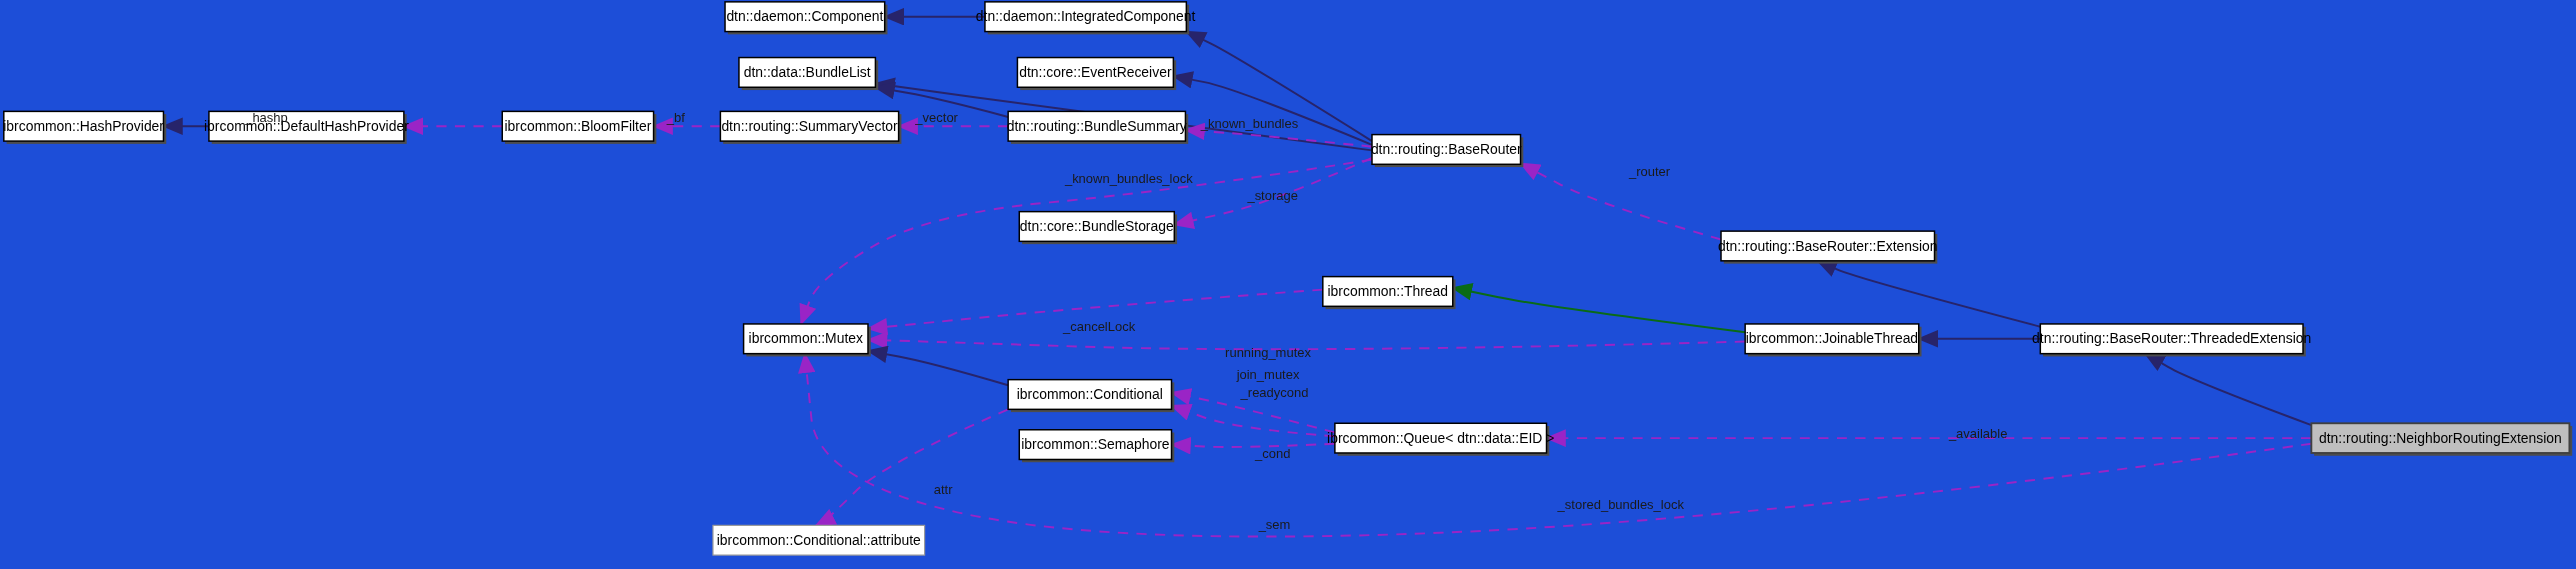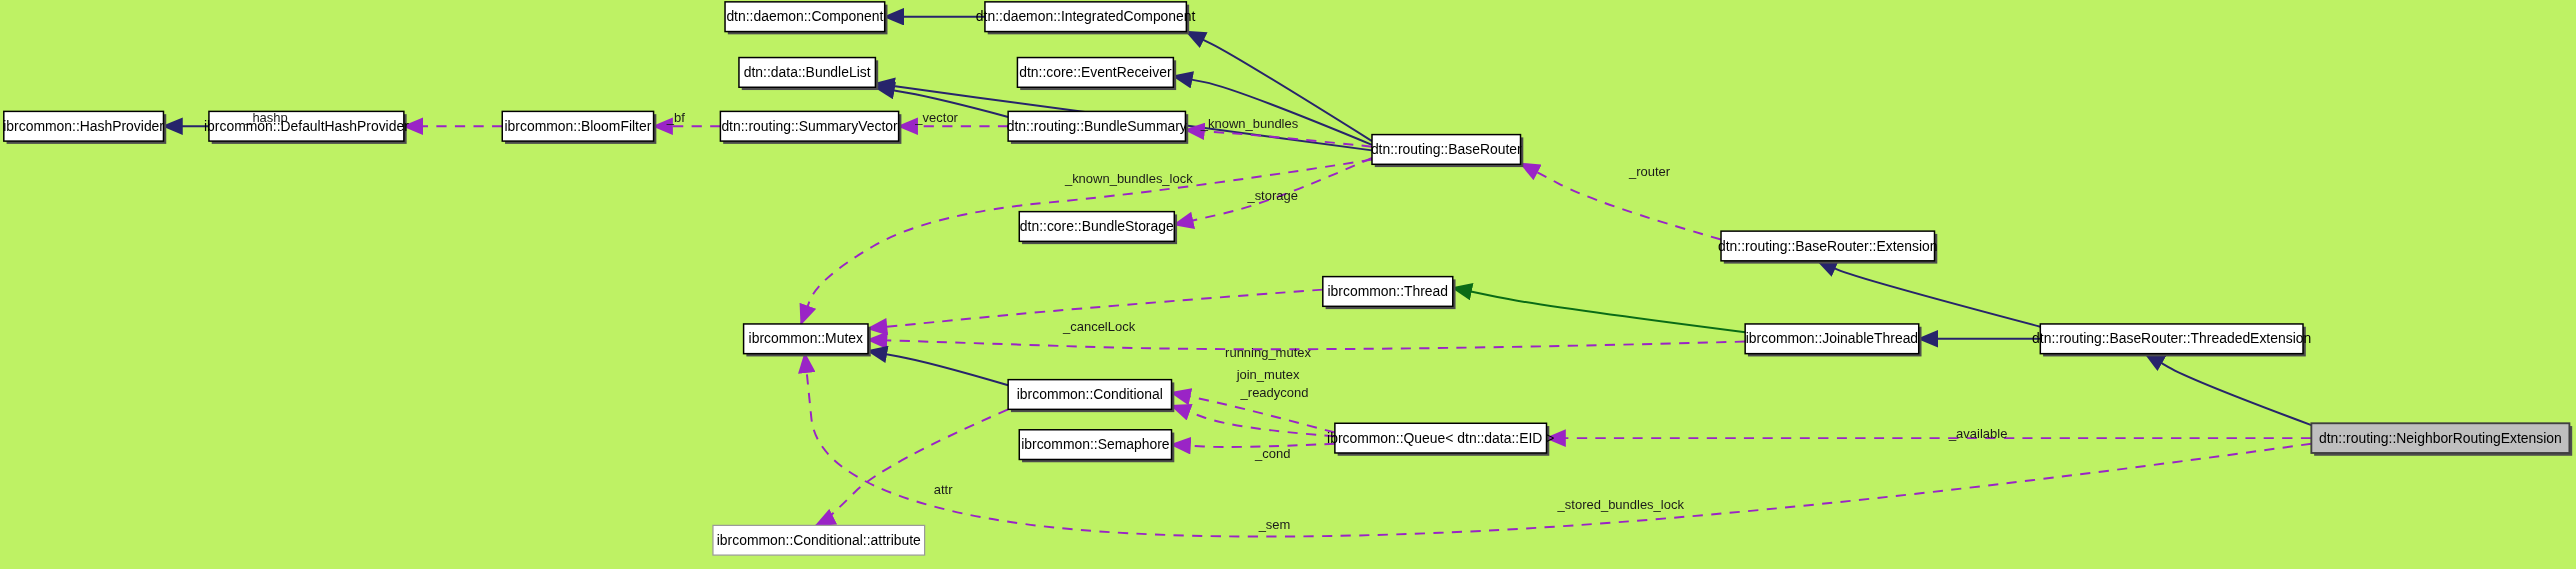--- a/index.html
+++ b/index.html
@@ -4,21 +4,21 @@
 <style>
   html, body {
     margin: 0;
     padding: 0;
     background: #ffffff;
   }
   #diagram-root {
     position: relative;
     width: 2576px;
     height: 569px;
-    background: #bef264;
+    background: #1d4ed8;
     font-family: "Liberation Sans", sans-serif;
     overflow: hidden;
   }
   svg#graph {
     position: absolute;
     top: 0;
     left: 0;
     width: 2576px;
     height: 569px;
     display: block;

